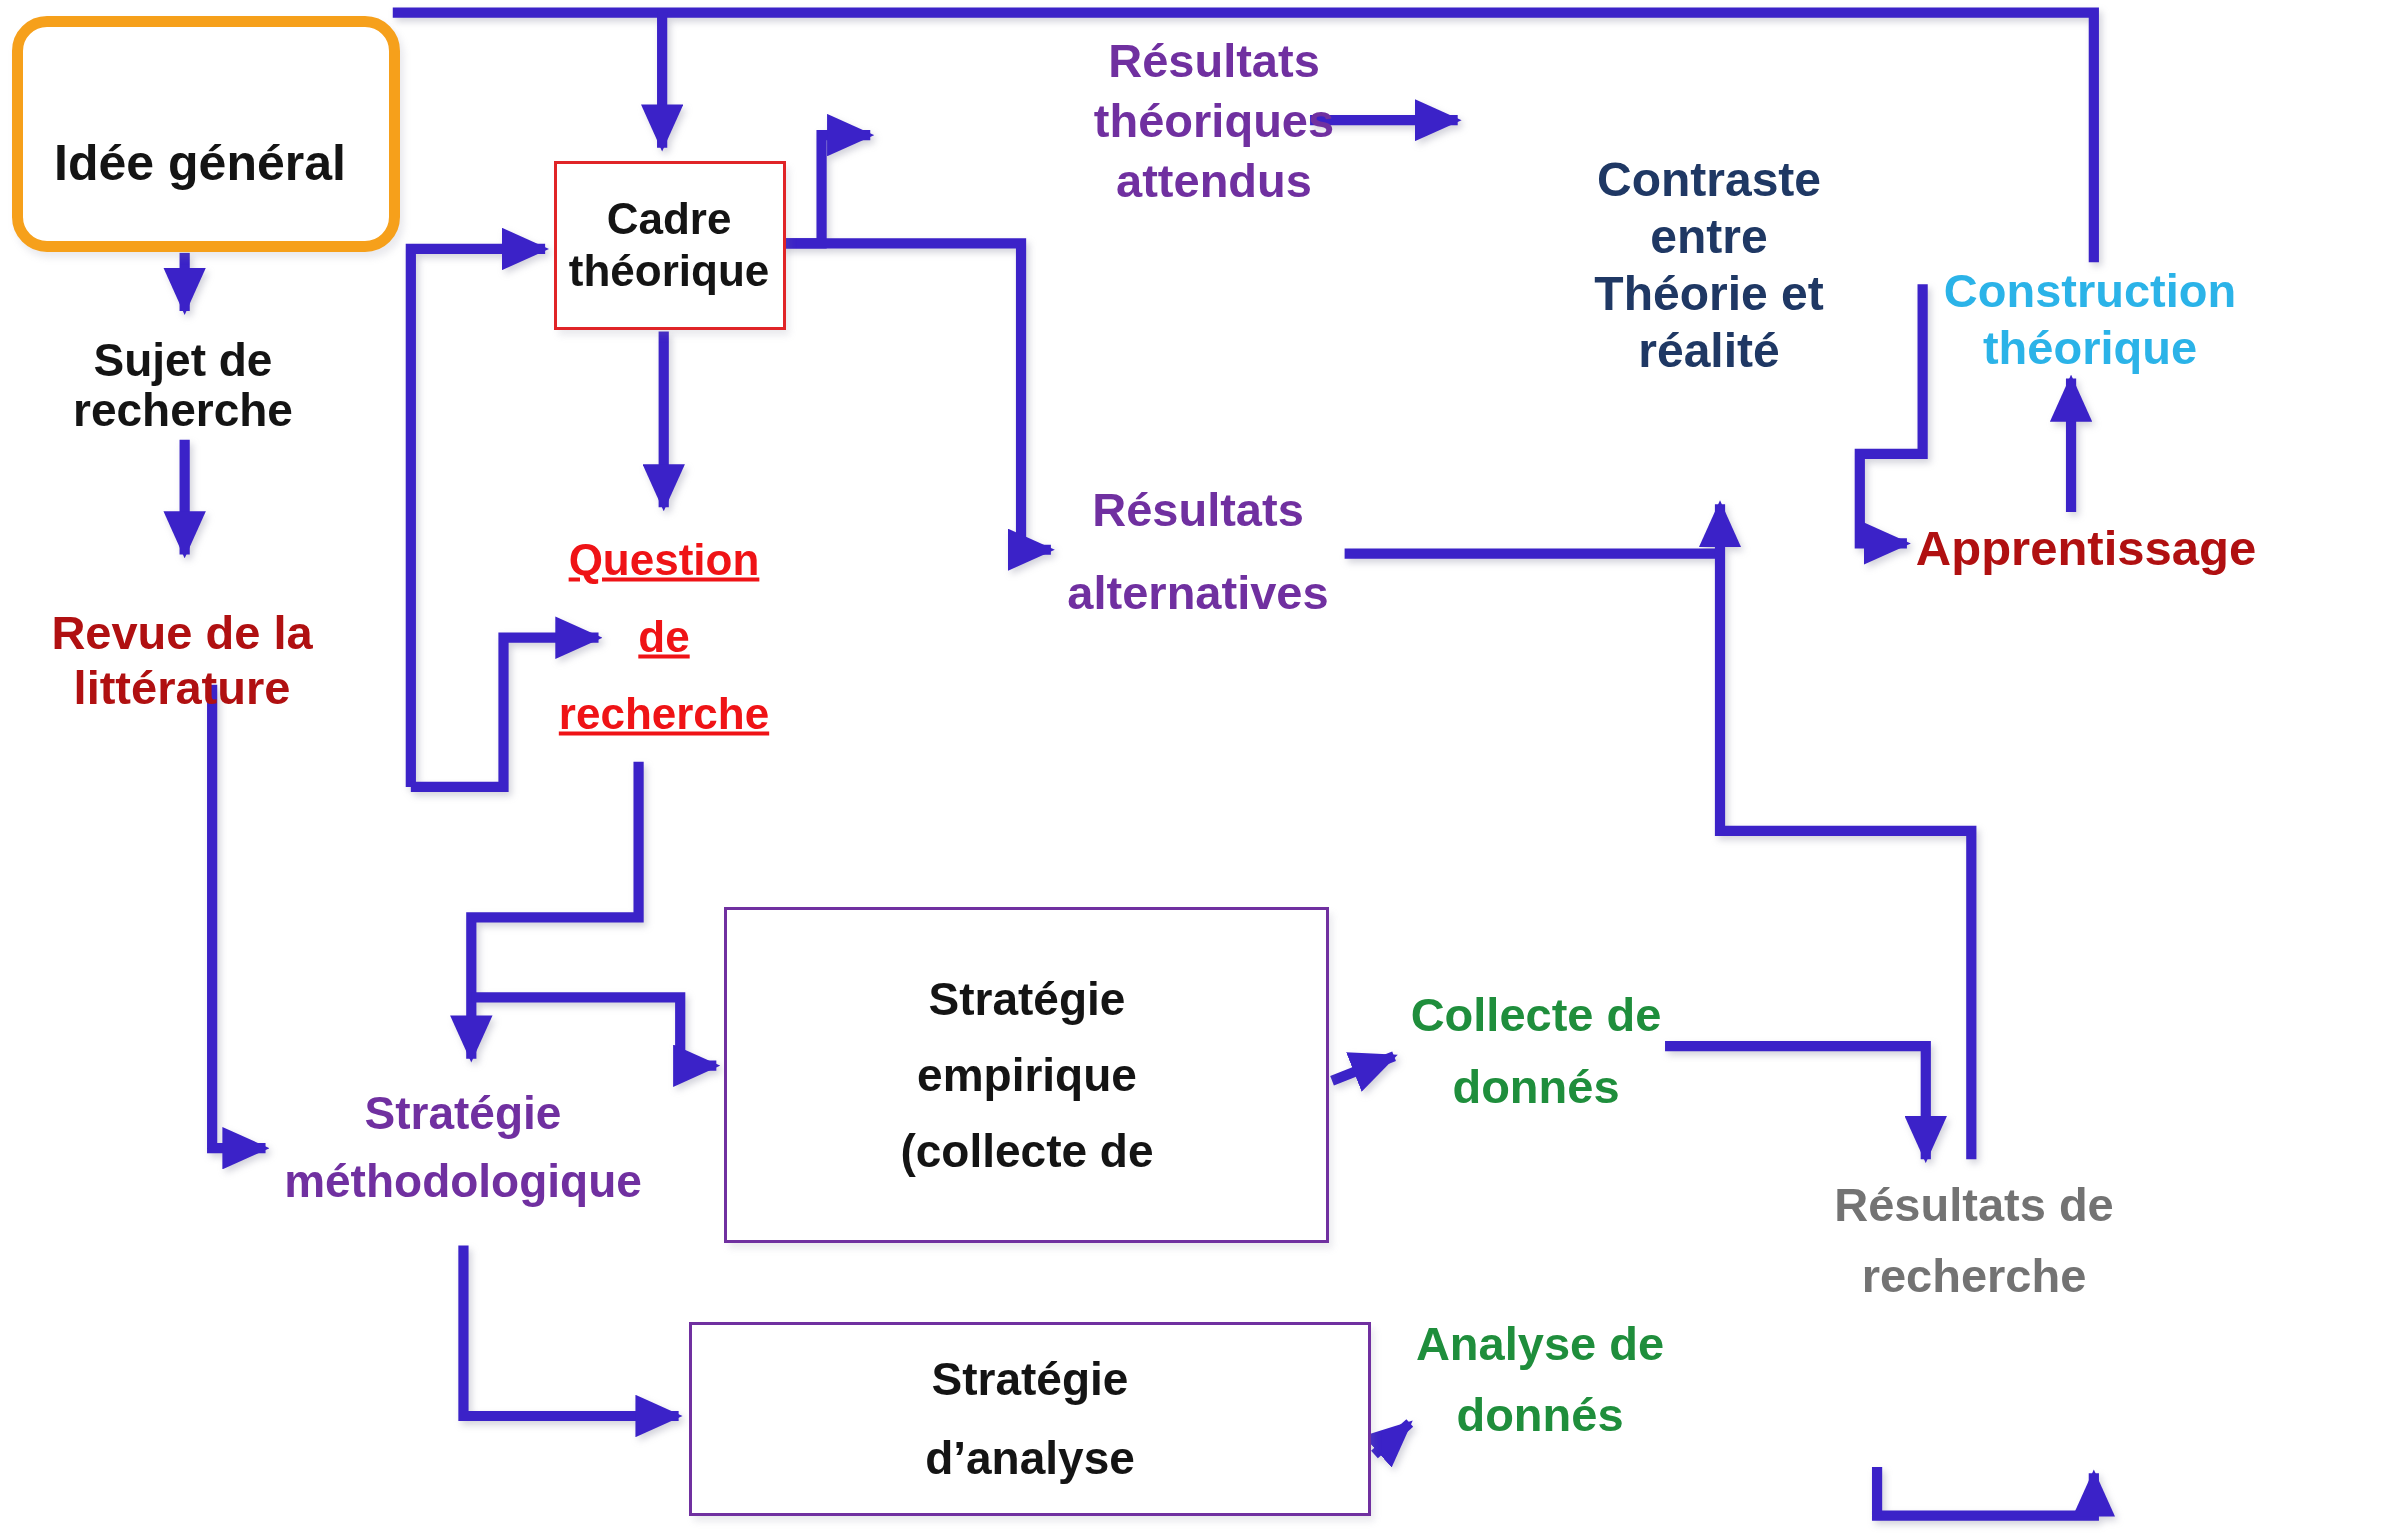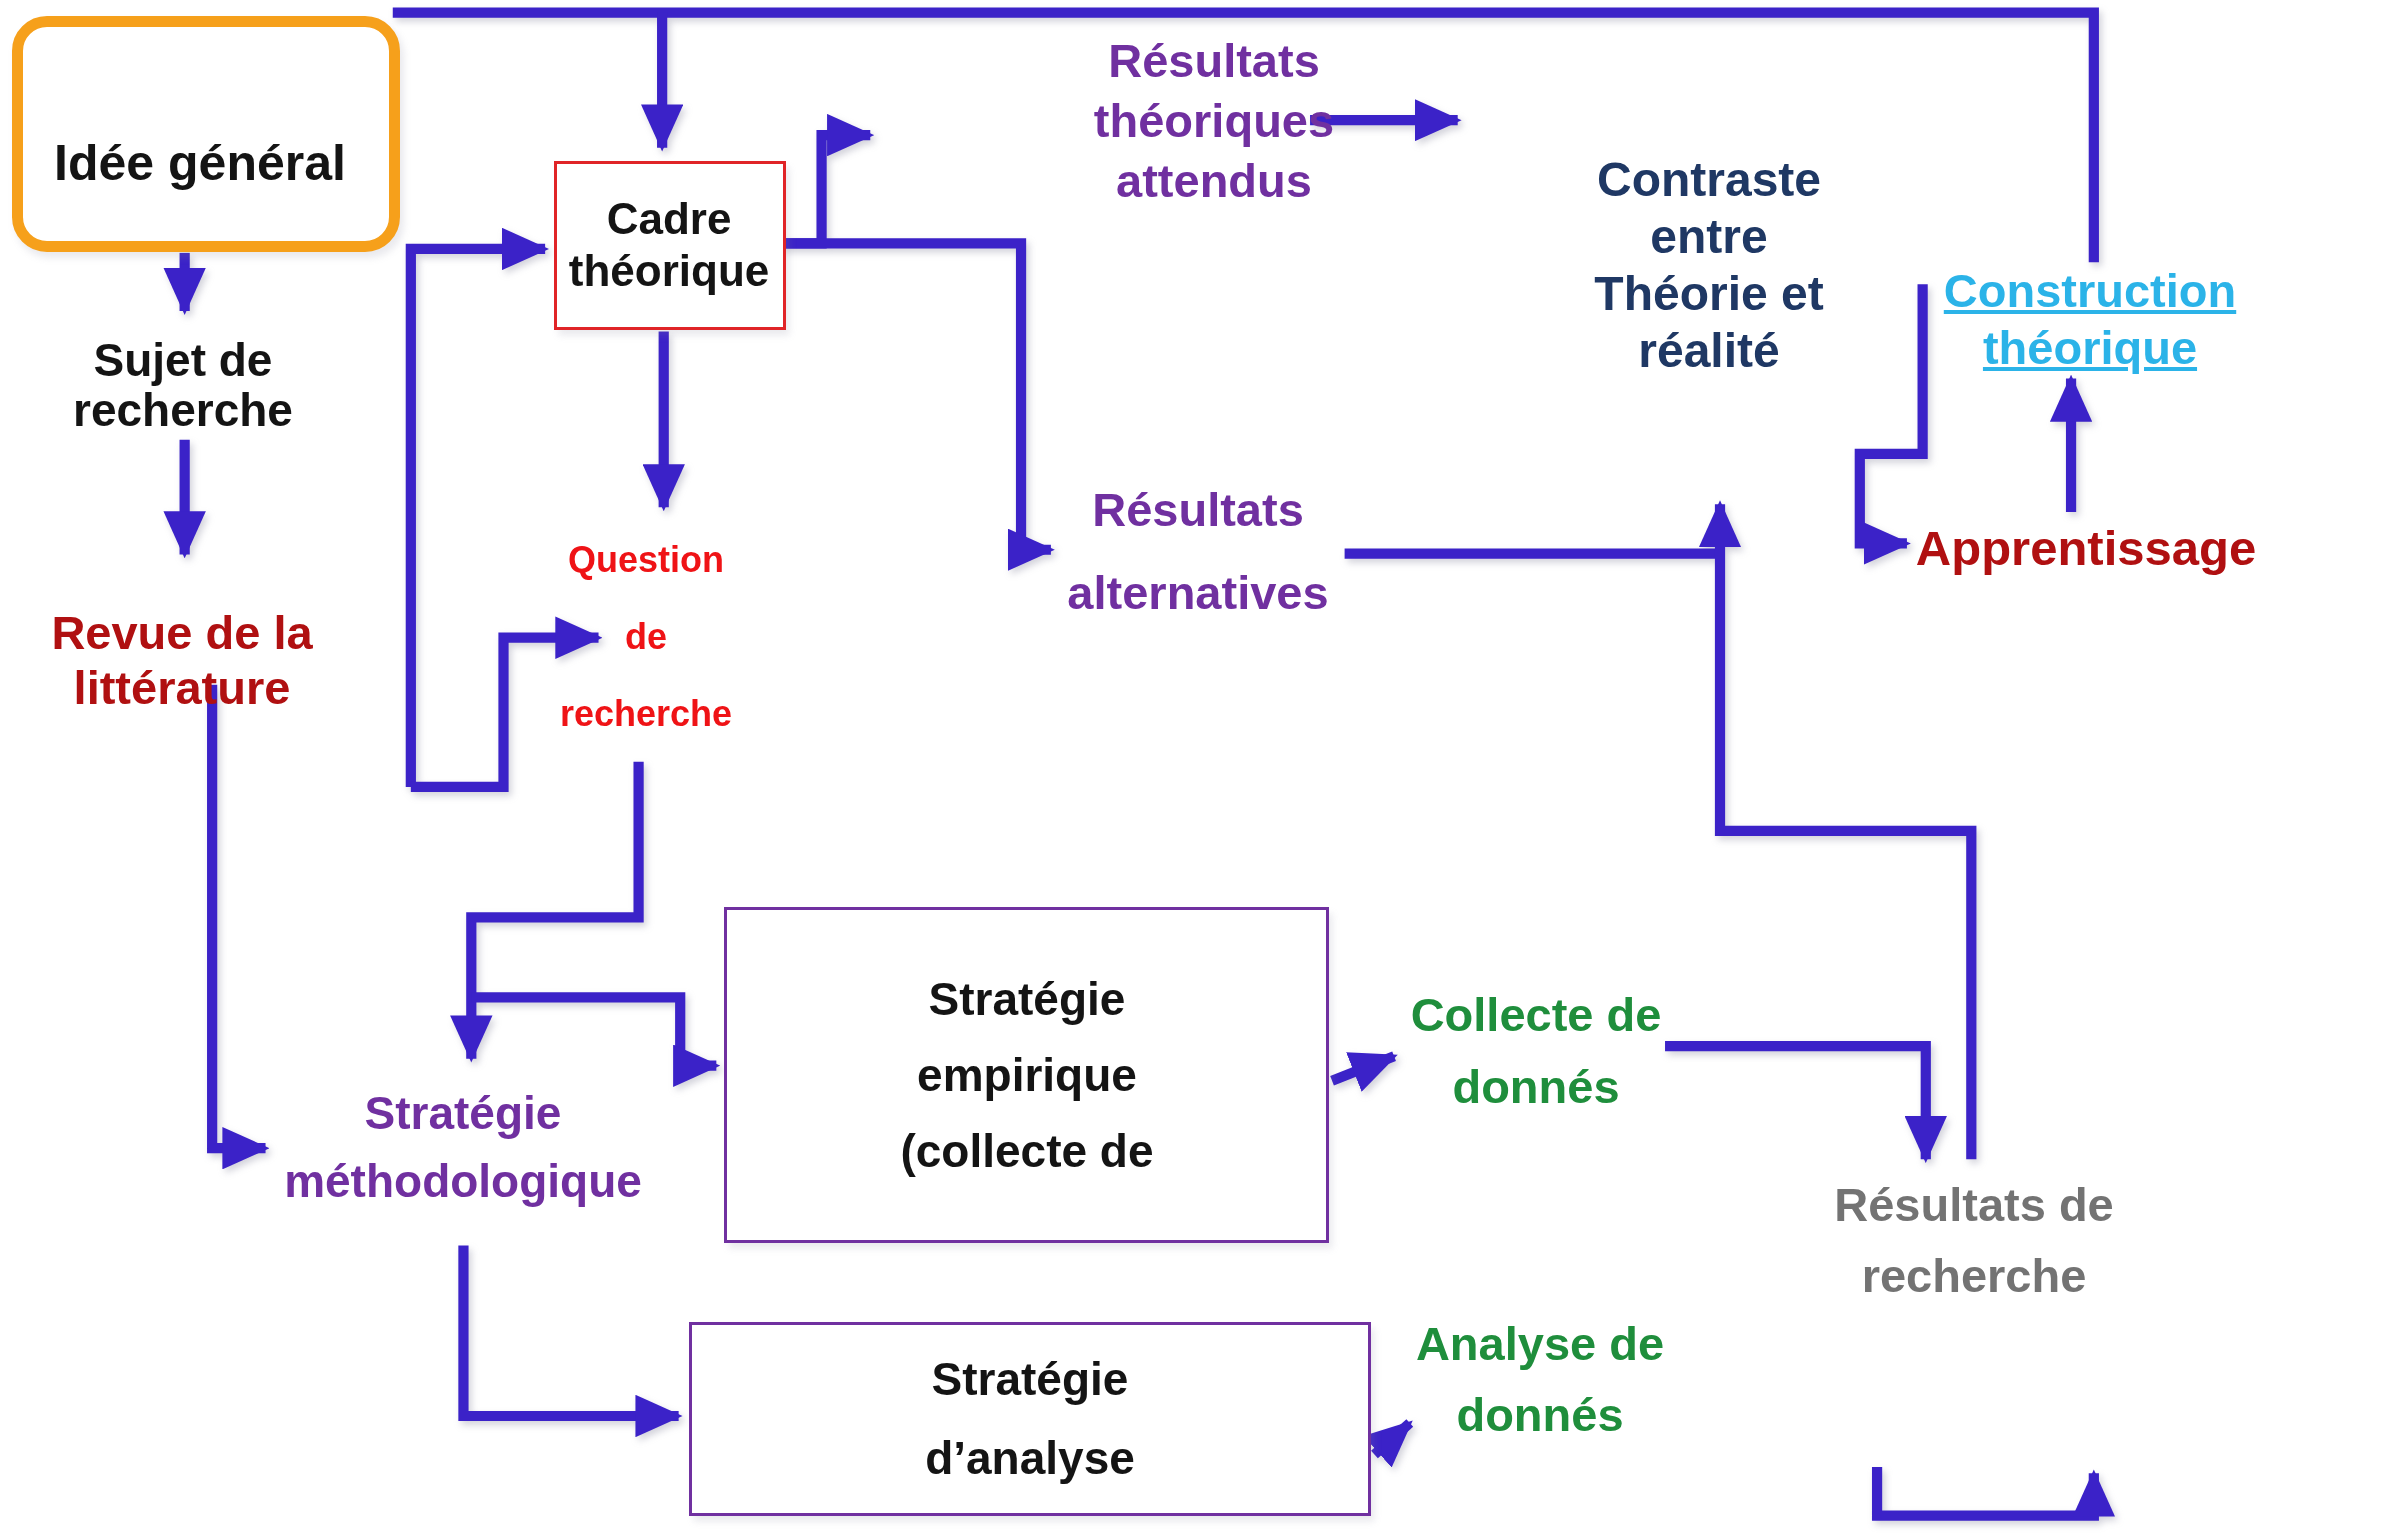--- a/index.html
+++ b/index.html
@@ -12,21 +12,21 @@
   #box-idee{left:11.8px;top:15.7px;width:388px;height:236px;border:11px solid #F6A01B;border-radius:35px;}
   #box-cadre{left:554px;top:161px;width:232px;height:169px;border:3.1px solid #E02427;}
   #box-emp{left:724px;top:907px;width:605px;height:336px;border:3.9px solid #7030A0;}
   #box-ana{left:689px;top:1322px;width:682px;height:194px;border:3.9px solid #7030A0;}
   .node{position:absolute;transform:translate(-50%,-50%);text-align:center;white-space:nowrap;}
   .node .ln{display:block;}
   #n-idee{left:200px;top:163px;font-size:50px;}
   #n-sujet{left:183px;top:385px;font-size:46px;line-height:50px;}
   #n-revue{left:182px;top:629px;font-size:47px;line-height:55px;margin-top:31px;}
   #n-cadre{left:669px;top:245px;font-size:44px;line-height:52px;}
-  #n-question{left:646px;top:636px;font-size:36px;line-height:77px;}
+  #n-question{left:664px;top:636px;font-size:44px;line-height:77px;text-decoration:underline;}
   #n-res-theo{left:1214px;top:121px;font-size:47px;line-height:60px;}
   #n-contraste{left:1673px;top:265px;font-size:48px;line-height:57px;margin-left:36px;}
   #n-construction{left:2090px;top:319px;font-size:47px;line-height:57px;}
   #n-apprentissage{left:2086px;top:548px;font-size:49px;}
   #n-res-alt{left:1198px;top:551px;font-size:47px;line-height:83px;}
   #n-strat-meth{left:463px;top:1147px;font-size:46px;line-height:68px;}
   #n-strat-emp{left:1027px;top:1075px;font-size:46px;line-height:76px;}
   #n-strat-ana{left:1030px;top:1419px;font-size:46px;line-height:79px;}
   #n-collecte{left:1536px;top:1051px;font-size:47px;line-height:72px;}
   #n-analyse{left:1540px;top:1379px;font-size:47px;line-height:71px;}
@@ -103,21 +103,21 @@
     <span class="ln">attendus</span>
   </div>
 
   <div class="node" id="n-contraste" style="color: rgb(31, 56, 100);">
     <span class="ln">Contraste</span>
     <span class="ln">entre</span>
     <span class="ln">Théorie et</span>
     <span class="ln">réalité</span>
   </div>
 
-  <div class="node" id="n-construction" style="color: rgb(43, 179, 232); text-decoration: underline;">
+  <div class="node" id="n-construction" style="color: rgb(43, 179, 232);">
     <span class="ln">Construction</span>
     <span class="ln">théorique</span>
   </div>
 
   <div class="node" id="n-apprentissage" style="color: rgb(176, 16, 17);">
     <span class="ln">Apprentissage</span>
   </div>
 
   <div class="node" id="n-res-alt" style="color: rgb(112, 48, 160);">
     <span class="ln">Résultats</span>

